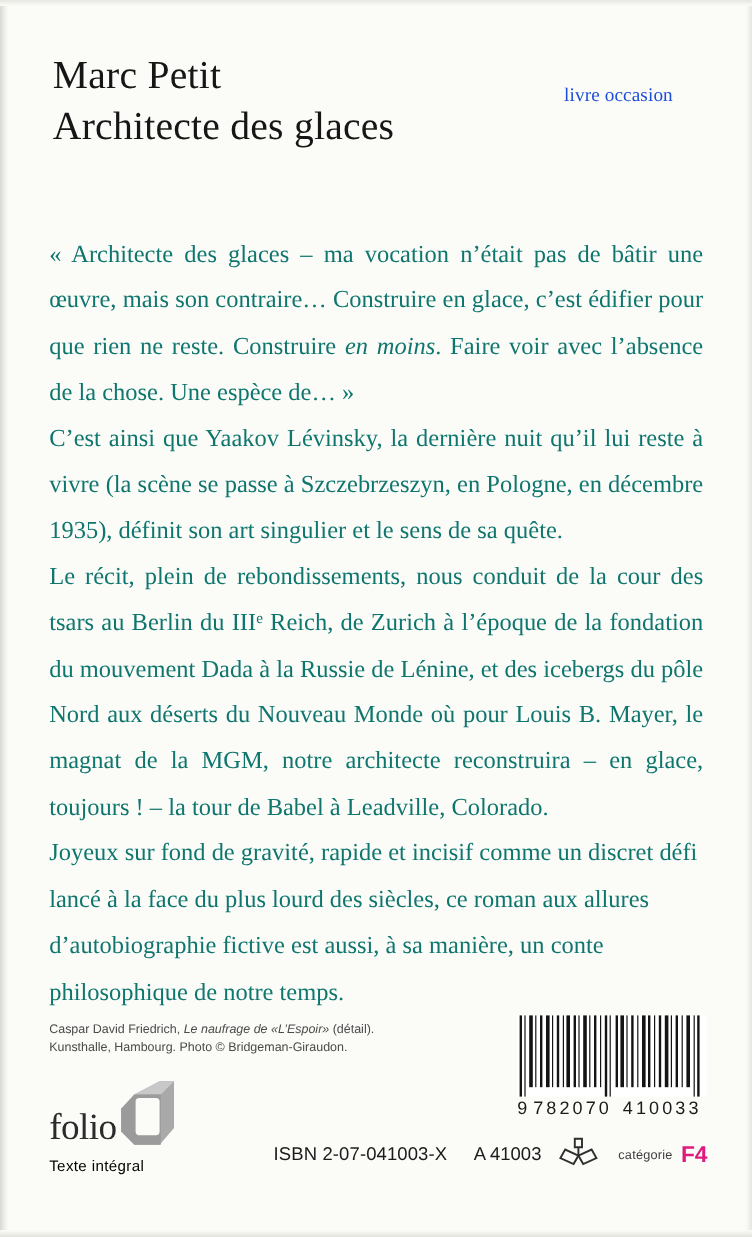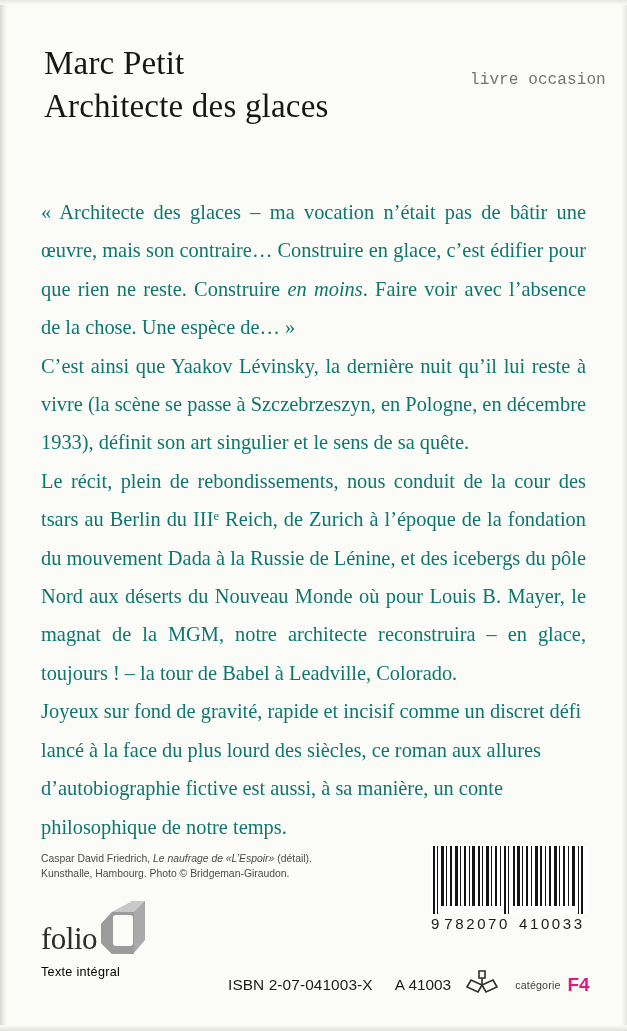--- a/index.html
+++ b/index.html
@@ -61,23 +61,23 @@
     line-height: 1.18;
     white-space: nowrap;
   }
   .author { font-size: 33px; }
   .title  { font-size: 33px; margin-top: 4px; }
 
   .occasion {
     position: absolute;
     left: 470px;
     top: 71px;
-    font-family: Liberation Mono, monospace;
+    font-family: Liberation Serif, serif;
     font-size: 16px;
-    color: #737373;
+    color: #1d4ed8;
     letter-spacing: 0.1px;
     white-space: nowrap;
   }
 
   .blurb {
     position: absolute;
     left: 41px;
     top: 193px;
     width: 545px;
     font-family: "Liberation Serif", serif;
@@ -169,21 +169,21 @@
     font-family: "Liberation Sans", sans-serif;
     font-size: 12.6px;
     color: #000000;
     letter-spacing: 0.3px;
   }
 
   
   .isbn-row {
     position: absolute;
     left: 228px;
-    top: 971px;
+    top: 949px;
     display: flex;
     align-items: center;
     font-family: "Liberation Sans", sans-serif;
     color: #1b1b1b;
     justify-content: center;
   }
   .isbn-text {
     font-size: 15.4px;
     letter-spacing: 0.1px;
     white-space: nowrap;
@@ -223,21 +223,21 @@
 
   <div class="header">
     <div class="author">Marc Petit</div>
     <div class="title">Architecte des glaces</div>
   </div>
 
   <div class="occasion">livre occasion</div>
 
   <div class="blurb">
     <p><span>« Architecte des glaces – ma vocation n’était pas de bâtir une œuvre, mais son contraire… Construire en glace, c’est édifier pour que rien ne reste. Construire </span><i>en moins</i><span>. Faire voir avec l’absence de la chose. Une espèce de… »</span></p>
-    <p>C’est ainsi que Yaakov Lévinsky, la dernière nuit qu’il lui reste à vivre (la scène se passe à Szczebrzeszyn, en Pologne, en décembre 1933), définit son art singulier et le sens de sa quête.</p>
+    <p>C’est ainsi que Yaakov Lévinsky, la dernière nuit qu’il lui reste à vivre (la scène se passe à Szczebrzeszyn, en Pologne, en décembre 1935), définit son art singulier et le sens de sa quête.</p>
     <p><span>Le récit, plein de rebondissements, nous conduit de la cour des tsars au Berlin du III</span><sup>e</sup><span> Reich, de Zurich à l’époque de la fondation du mouvement Dada à la Russie de Lénine, et des icebergs du pôle Nord aux déserts du Nouveau Monde où pour Louis B. Mayer, le magnat de la MGM, notre architecte reconstruira – en glace, toujours ! – la tour de Babel à Leadville, Colorado.</span></p>
     <p class="lastline">Joyeux sur fond de gravité, rapide et incisif comme un discret défi lancé à la face du plus lourd des siècles, ce roman aux allures d’autobiographie fictive est aussi, à sa manière, un conte philosophique de notre temps.</p>
   </div>
 
   <div class="credit">
     <span>Caspar David Friedrich, </span><i>Le naufrage de «L’Espoir»</i><span> (détail).</span><br>
     <span>Kunsthalle, Hambourg. Photo © Bridgeman-Giraudon.</span>
   </div>
 
   <div class="barcode-block">

